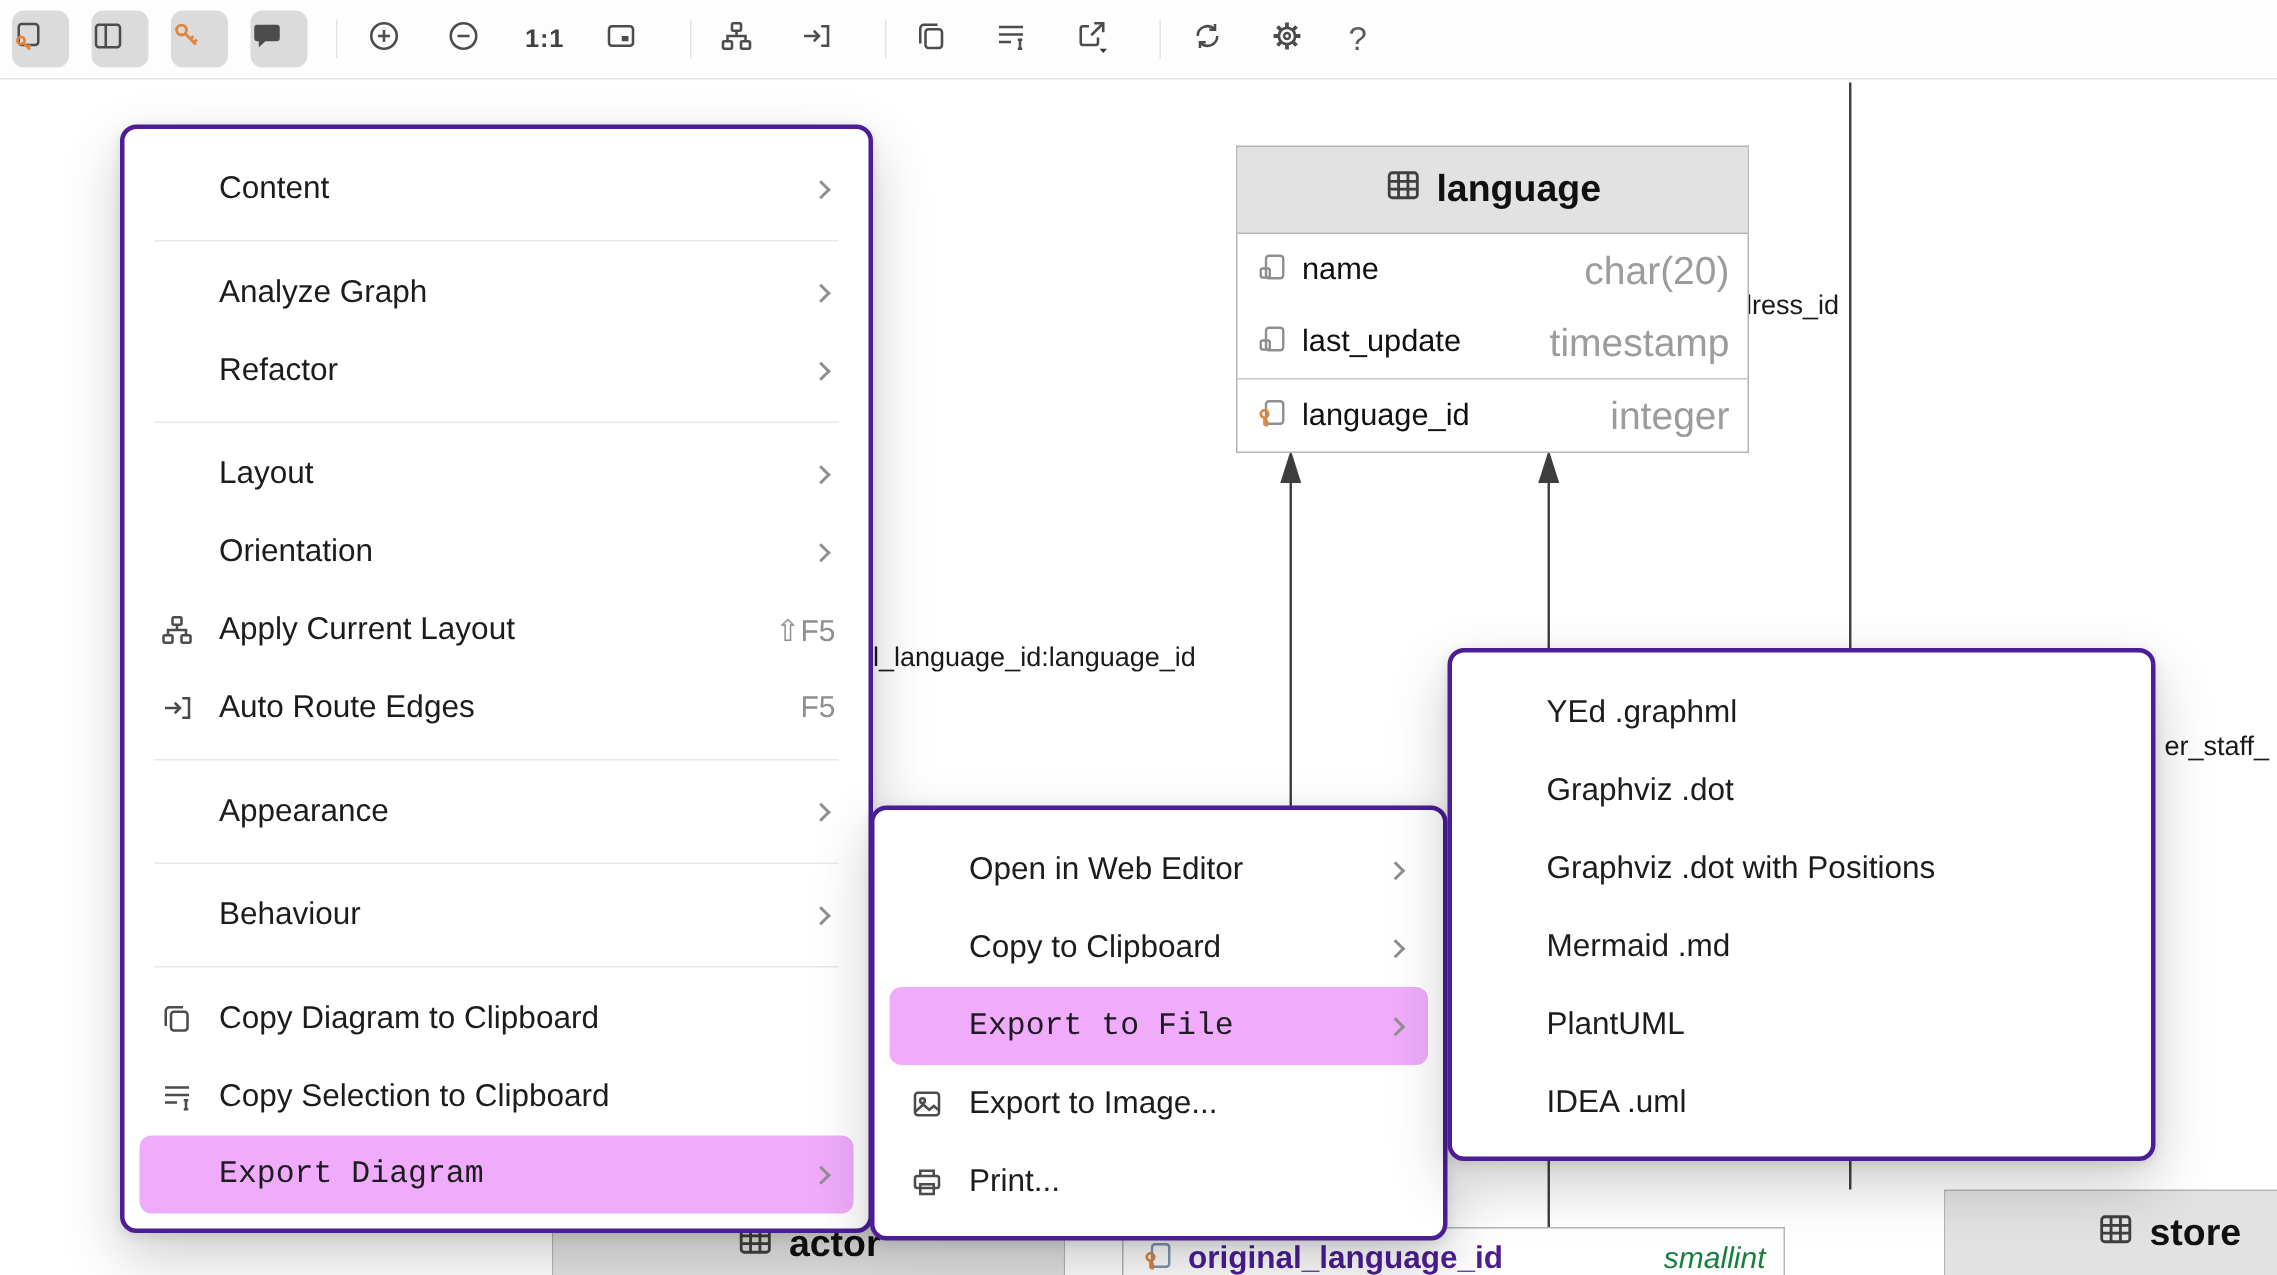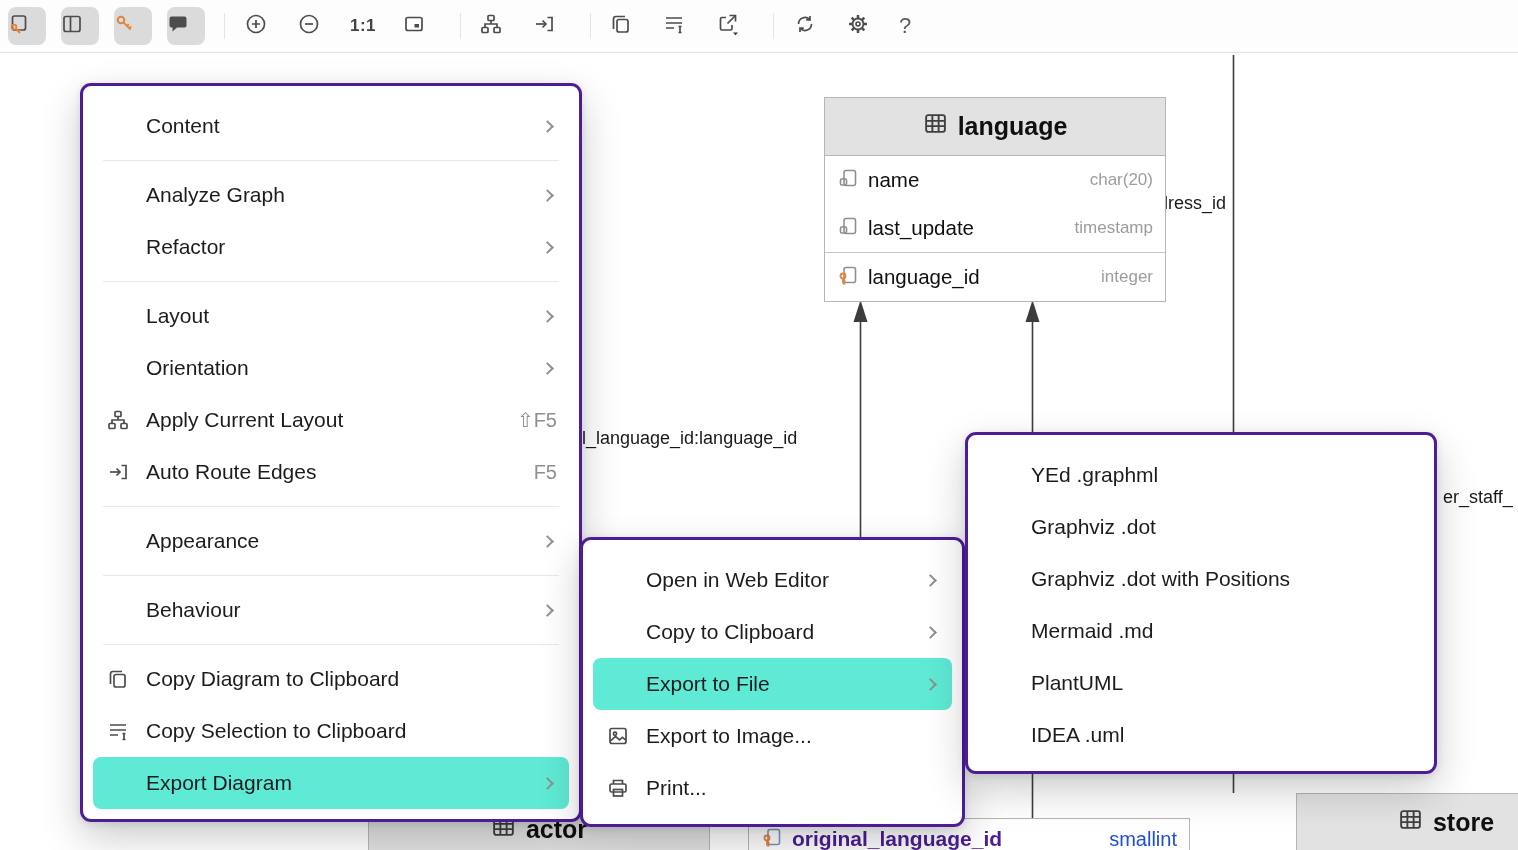--- a/index.html
+++ b/index.html
@@ -35,49 +35,49 @@
 
   
   .ent { position:absolute; background:#ffffff; border:1px solid #b6b6b6; z-index:2; }
   .ent-h {
     height:58px; background:#e2e2e2; border-bottom:1px solid #b6b6b6;
     display:flex; align-items:center; justify-content:center; gap:10px;
     font-size:25px; font-weight:700; color:#101010;
   }
   .ent-r { height:48px; display:flex; align-items:center; padding:0 12px; gap:9px; }
   .ent-r .rn { font-weight:400; font-size:20.5px; color:#101010; white-space:nowrap; }
-  .ent-r .rt { margin-left:auto; color:#9c9c9c; font-size:17px; white-space:nowrap;text-align:right; }
+  .ent-r .rt { margin-left:auto; color:#9c9c9c; font-size:26px; white-space:nowrap;text-align:right; }
   .ent-sep { height:1px; background:#c6c6c6; }
 
   #t-language { left:776px; top:97px;  width:342px;margin-left:48px; }
   #t-actor    { left:368px; top:800px; width:342px; height:60px; }
   #t-store    { left:1296px; top:793px; width:300px; height:60px; }
   #t-film-row {
     position:absolute; left:748px; top:818px; width:442px; height:42px;
     background:#fff; border:1px solid #b6b6b6; z-index:2;
     display:flex; align-items:center; padding:0 12px; gap:9px;
   }
   #t-film-row .rn { font-weight:700; font-size:21px; color:#4c1d95; }
-  #t-film-row .rt { margin-left:auto; color:#1d4ed8; font-size:20px; }
+  #t-film-row .rt { margin-left:auto; color:#15803d; font-size:20px;font-style:italic; }
 
   
   .menu {
     position:absolute; background:#ffffff; border:3px solid #4c1d95; border-radius:11px;
     box-shadow:0 16px 40px rgba(0,0,0,.20), 0 2px 8px rgba(0,0,0,.10);
     padding:14px 0 10px 0;
   }
   #menu-main   { left:80px;  top:83px;  width:502px; z-index:5; }
   #menu-export { left:580px; top:537px; width:385px; z-index:6; }
   #menu-format { left:965px; top:432px; width:472px; z-index:7; }
 
   .mi {
     height:52px; margin:0 10px; padding:0 12px 0 14px; border-radius:8px;
     display:flex; align-items:center; font-size:21px; color:#1c1c1e;
   }
-  .mi.hl { background:#5eead4; }
+  .mi.hl { background:#f0abfc;font-family:Liberation Mono, monospace; }
   .mi .ic { width:32px; margin-right:7px; flex:0 0 auto; display:flex; align-items:center; }
   .mi .lbl { white-space:nowrap; }
   .mi .chev {
     margin-left:auto; margin-right:5px; width:9px; height:9px; flex:0 0 auto;
     border-right:2.2px solid #8f8f8f; border-top:2.2px solid #8f8f8f;
     transform:rotate(45deg);
   }
   .mi .short { margin-left:auto; color:#8f8f8f; font-size:20px; white-space:nowrap; }
   .msep { height:1px; background:#e8e8e8; margin:8px 20px; }
 </style>

